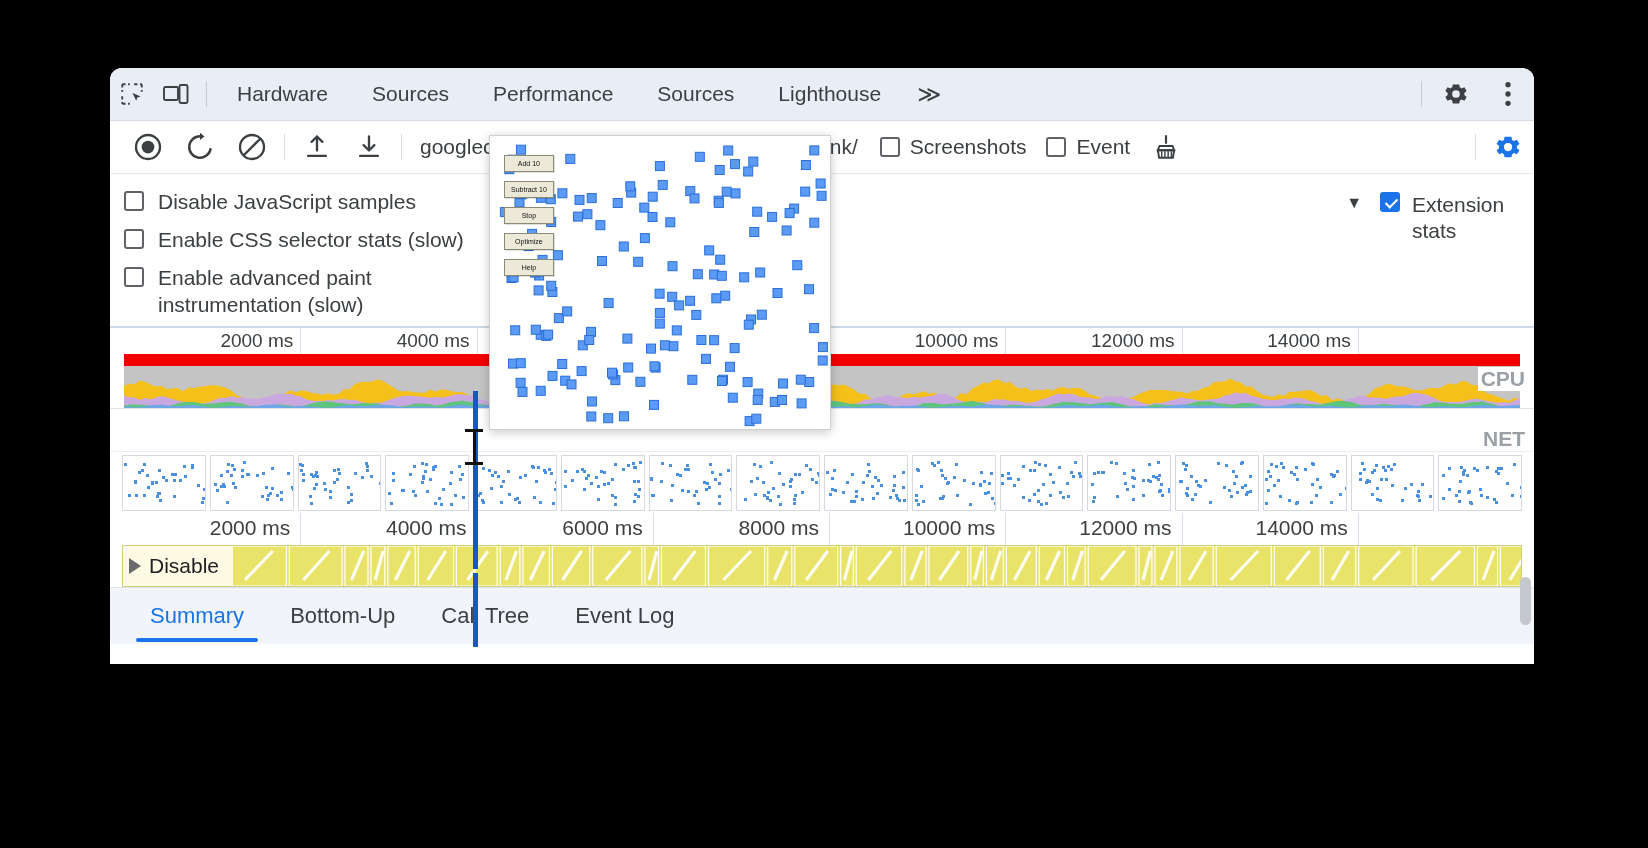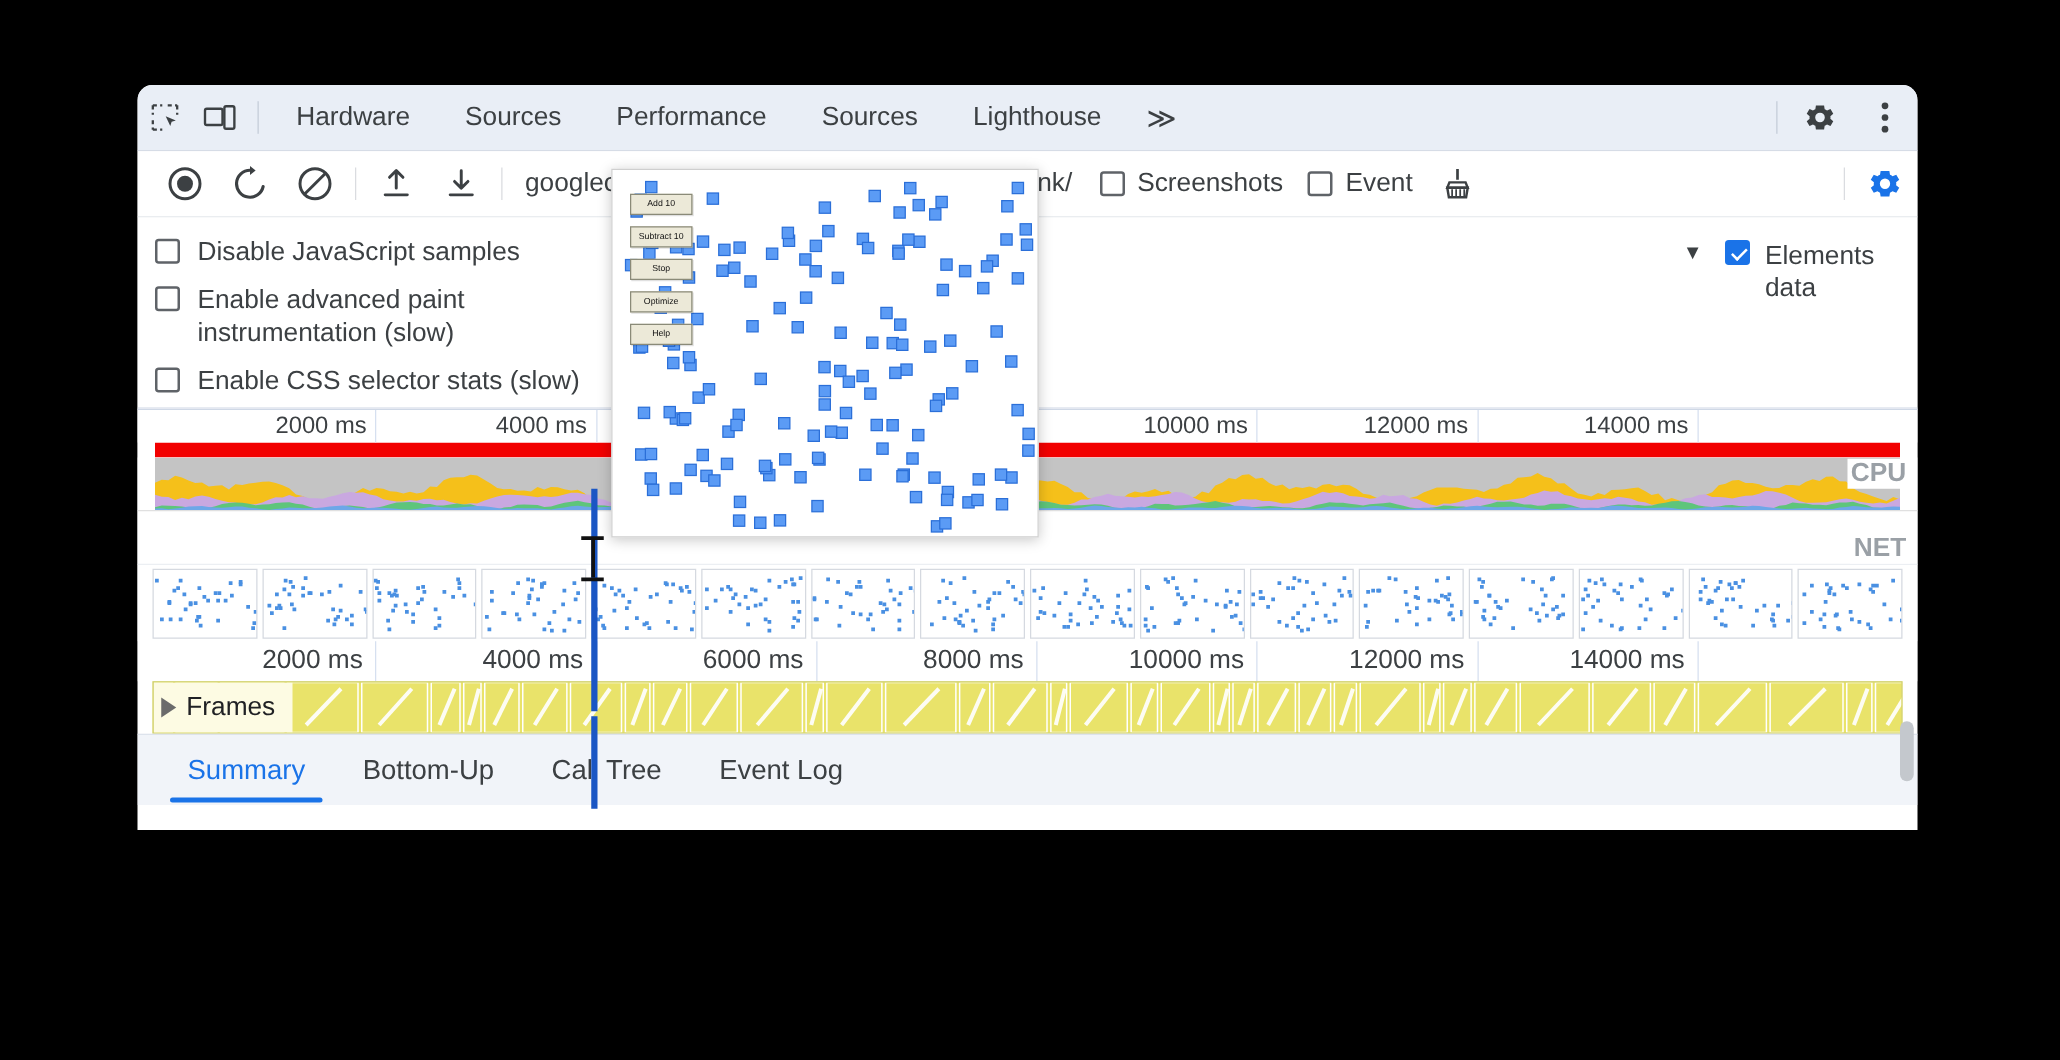--- a/index.html
+++ b/index.html
@@ -205,35 +205,35 @@
       </div>
     </div>
 
     <div class="settings">
       <div class="srow">
         <div class="scol">
           <div class="sitem">
             <span class="cbox"></span>
             <span>Disable JavaScript samples</span>
           </div>
+          <div class="sitem">
+            <span class="cbox"></span>
+            <span>Enable CSS selector stats (slow)</span>
+          </div>
           <div class="sitem" style="max-width:300px;">
             <span class="cbox"></span>
             <span>Enable advanced paint instrumentation (slow)</span>
-          </div>
-          <div class="sitem">
-            <span class="cbox"></span>
-            <span>Enable CSS selector stats (slow)</span>
           </div>
         </div>
       </div>
       <div class="s-right">
         <span class="chev">▼</span>
         <div class="extbox">
           <span class="cbox checked"></span>
-          <span>Elements data</span>
+          <span>Extension stats</span>
         </div>
       </div>
       <div class="g-word">g</div>
     </div>
 
     <div class="ovwrap">
       <div class="ruler" id="ovruler">
           <div class="tick" style="left: 0px; width: 190.25px;"></div>
           <div class="tlab" style="left: 190.25px;">2000 ms</div>
           <div class="tick" style="left: 0px; width: 366.5px;"></div>
@@ -936,21 +936,21 @@
           <path d="M1250.0 34 L1277.0 5" stroke="#ffffff" stroke-width="3.2" opacity="0.92"></path>
           <rect x="1293.1" y="0" width="58.3" height="40" fill="#e9e36a" stroke="#ffffff" stroke-width="1.2"></rect>
           <path d="M1308.4 34 L1337.2 5" stroke="#ffffff" stroke-width="3.2" opacity="0.92"></path>
           <rect x="1354.4" y="0" width="20.1" height="40" fill="#e9e36a" stroke="#ffffff" stroke-width="1.2"></rect>
           <path d="M1360.1 34 L1371.0 5" stroke="#ffffff" stroke-width="3.2" opacity="0.92"></path>
           <rect x="1377.4" y="0" width="34.5" height="40" fill="#e9e36a" stroke="#ffffff" stroke-width="1.2"></rect>
           <path d="M1386.8 34 L1404.5 5" stroke="#ffffff" stroke-width="3.2" opacity="0.92"></path>
         </svg>
       <div class="frames-pill">
         <span class="tri"></span>
-        <span>Frames</span>
+        <span>Disable</span>
       </div>
     </div>
 
     <div class="btabs">
       <div class="btab active">Summary</div>
       <div class="btab">Bottom-Up</div>
       <div class="btab">Call Tree</div>
       <div class="btab">Event Log</div>
     </div>
 

